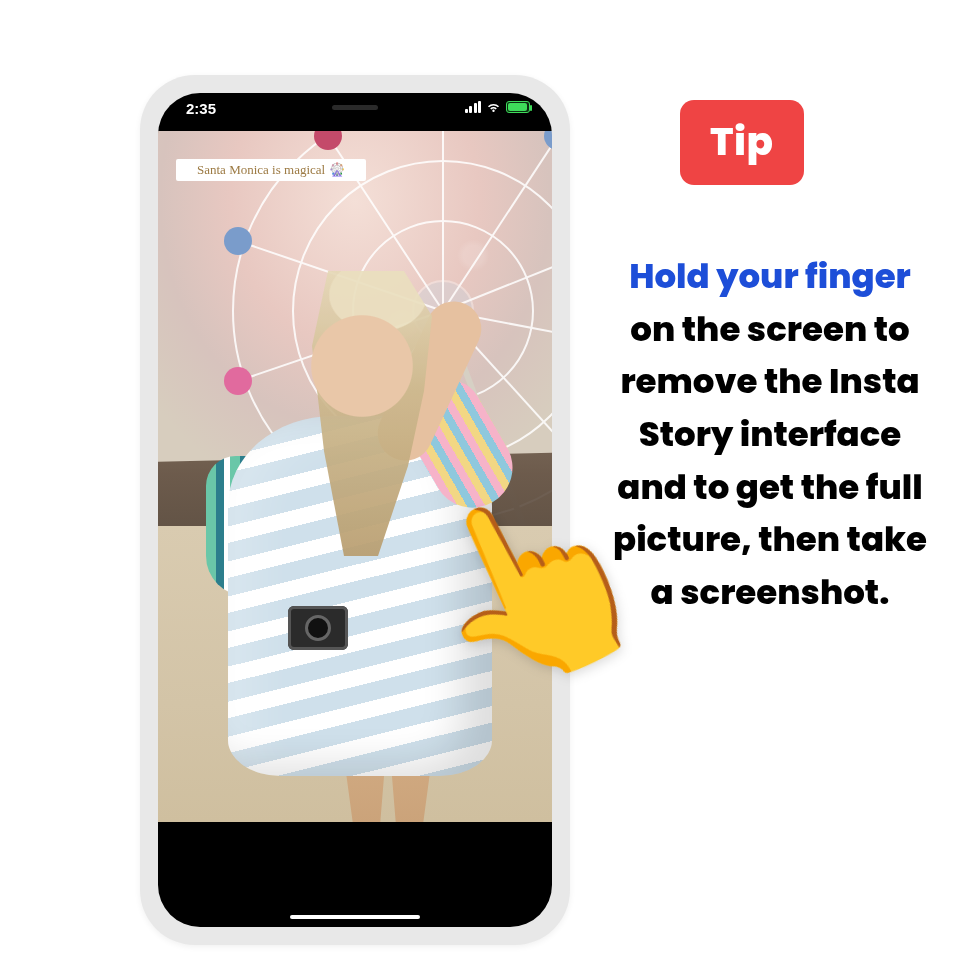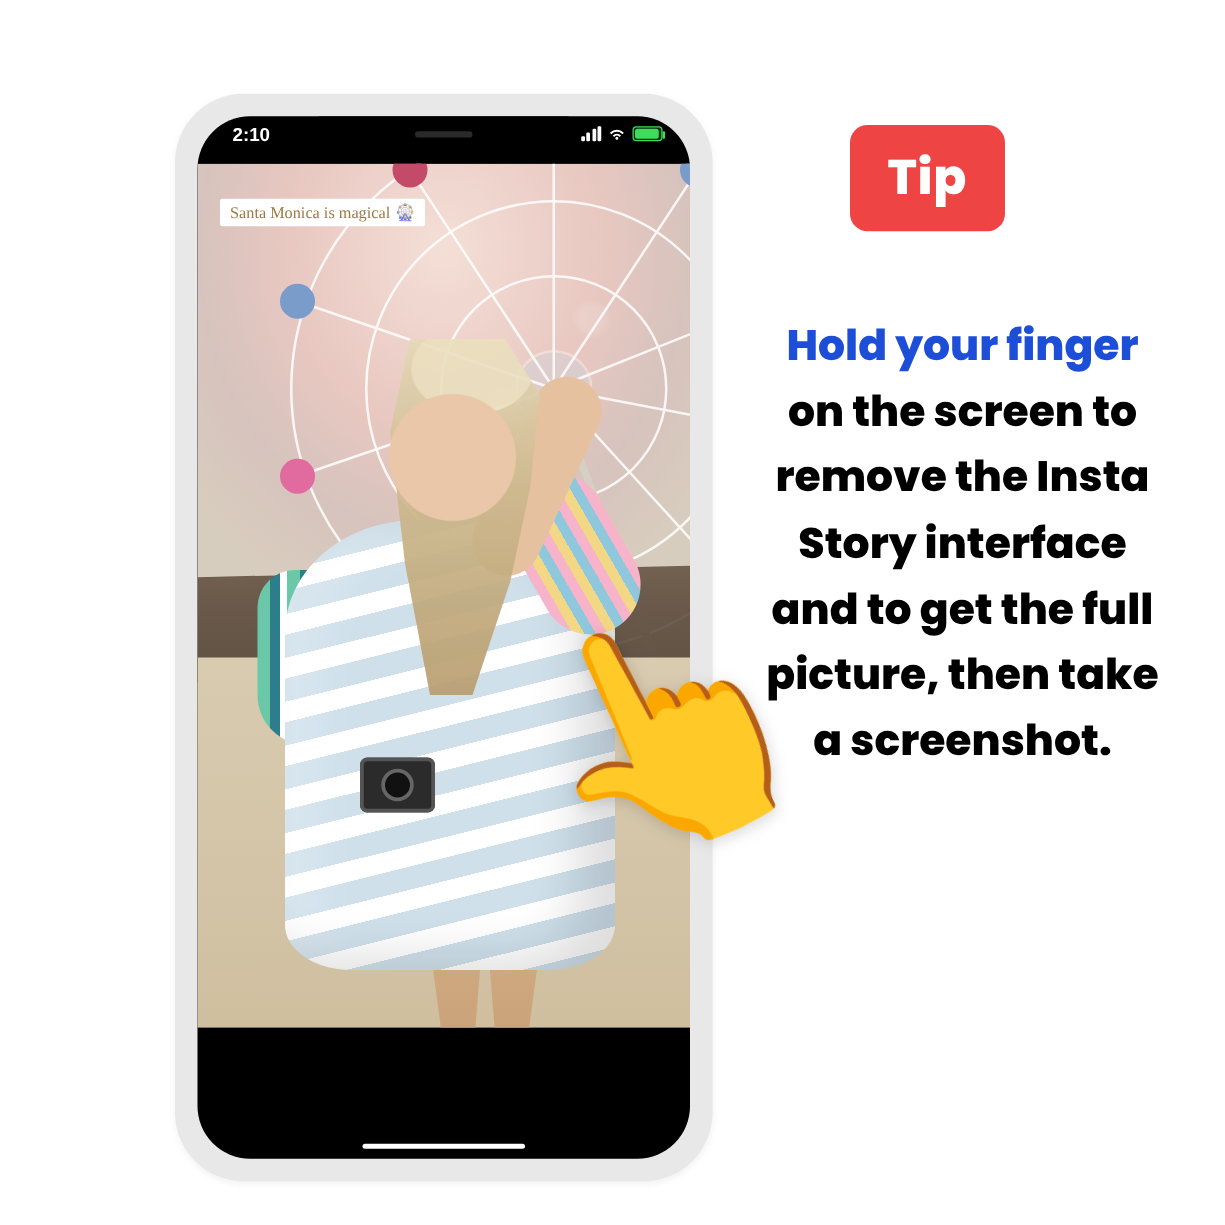--- a/index.html
+++ b/index.html
@@ -159,21 +159,21 @@
     width:20px; height:20px; border-radius:50%; background:#111; border:3px solid #666;
   }
 
   
   .caption {
     position:absolute; top:28px; left:18px;
     background:#fff;
     color:#9c7a43;
     font-family: Georgia, "Times New Roman", serif;
     font-size:13px;
-    padding:3px 8px;
+    padding:3px 21px;
     border-radius:2px;
     display:flex; align-items:center; gap:4px;
   }
 
   
   .home-indicator {
     position:absolute; bottom:8px; left:50%; transform:translateX(-50%);
     width:130px; height:4px; border-radius:3px; background:#fff;
   }
 
@@ -216,21 +216,21 @@
 <div class="stage">
 
   <div class="phone-frame">
     <div class="phone-screen">
 
       <div class="notch">
         <div class="speaker"></div>
       </div>
 
       <div class="status-bar">
-        <div class="status-time">2:10</div>
+        <div class="status-time">2:35</div>
         <div class="status-icons">
           <span class="signal-bars">
             <span></span>
               <span></span>
               <span></span>
               <span></span>
           </span>
           <svg class="wifi-ic" viewBox="0 0 20 16">
             <path d="M10 14.5a1.6 1.6 0 1 0 0-3.2 1.6 1.6 0 0 0 0 3.2Zm-4.4-4.6 1.5 1.5a4.1 4.1 0 0 1 5.8 0l1.5-1.5a6.2 6.2 0 0 0-8.8 0Zm-3-3 1.5 1.5a8.4 8.4 0 0 1 11.8 0l1.5-1.5a10.5 10.5 0 0 0-14.8 0Z" fill="#fff"></path>
           </svg>

